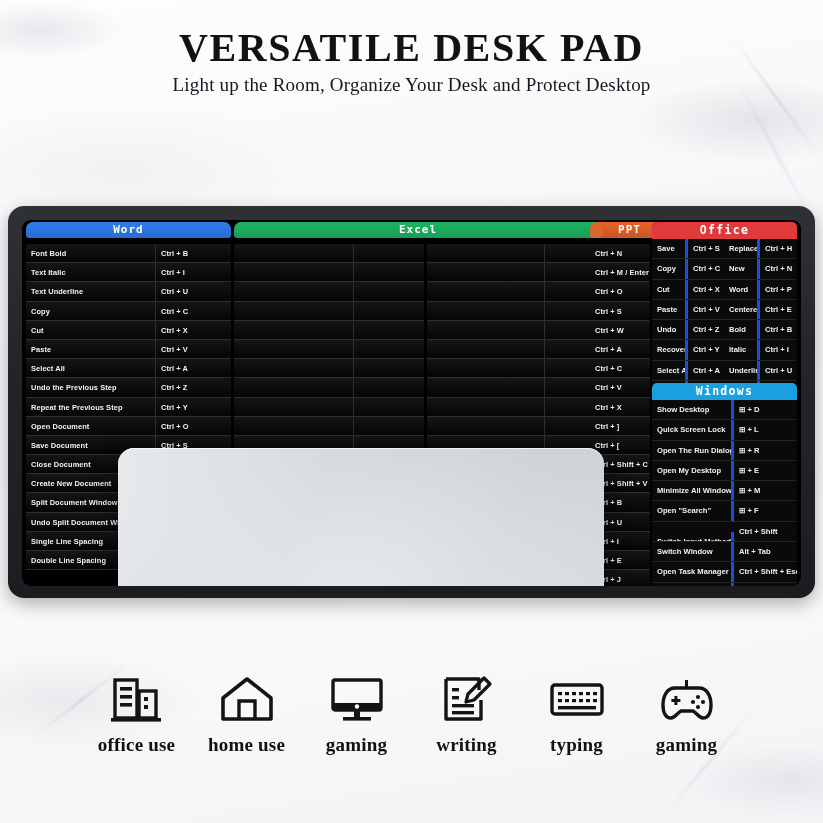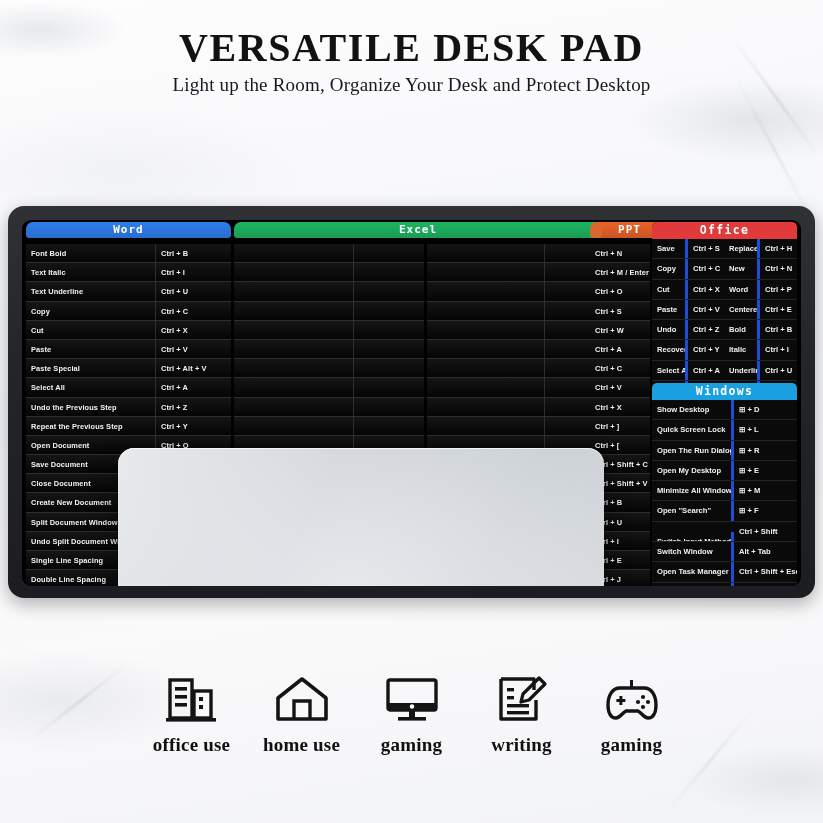--- a/index.html
+++ b/index.html
@@ -152,24 +152,20 @@
           <div class="cell" style="width: 130px;">Copy</div>
           <div class="cell k" style="width: 75px;">Ctrl + C</div>
         </div>
         <div class="row">
           <div class="cell" style="width: 130px;">Cut</div>
           <div class="cell k" style="width: 75px;">Ctrl + X</div>
         </div>
         <div class="row">
           <div class="cell" style="width: 130px;">Paste</div>
           <div class="cell k" style="width: 75px;">Ctrl + V</div>
-        </div>
-        <div class="row">
-          <div class="cell" style="width: 130px;">Paste Special</div>
-          <div class="cell k" style="width: 75px;">Ctrl + Alt + V</div>
         </div>
         <div class="row">
           <div class="cell" style="width: 130px;">Select All</div>
           <div class="cell k" style="width: 75px;">Ctrl + A</div>
         </div>
         <div class="row">
           <div class="cell" style="width: 130px;">Undo the Previous Step</div>
           <div class="cell k" style="width: 75px;">Ctrl + Z</div>
         </div>
         <div class="row">
@@ -592,20 +588,41 @@
         <rect x="13" y="14" width="7" height="3.4" fill="#141414"></rect>
         <rect x="13" y="22" width="7" height="3.4" fill="#141414"></rect>
         <rect x="13" y="30" width="22" height="3.4" fill="#141414"></rect>
         <rect x="13" y="37" width="22" height="3.4" fill="#141414"></rect>
         <path d="M29 20 L45 4 L51 10 L35 26 L27 28 Z" fill="none" stroke="#141414" stroke-width="3.2" stroke-linejoin="round"></path>
       </svg>
     </div>
     <div class="lbl">writing</div>
   </div>
 
+  <div class="feat">
+    <div class="ico">
+      <svg width="56" height="50" viewBox="0 0 56 50">
+        <rect x="3" y="11" width="50" height="29" rx="3" fill="none" stroke="#141414" stroke-width="3.4"></rect>
+        <rect x="9" y="18" width="4" height="3.2" fill="#141414"></rect>
+        <rect x="16" y="18" width="4" height="3.2" fill="#141414"></rect>
+        <rect x="23" y="18" width="4" height="3.2" fill="#141414"></rect>
+        <rect x="30" y="18" width="4" height="3.2" fill="#141414"></rect>
+        <rect x="37" y="18" width="4" height="3.2" fill="#141414"></rect>
+        <rect x="44" y="18" width="4" height="3.2" fill="#141414"></rect>
+        <rect x="9" y="25" width="4" height="3.2" fill="#141414"></rect>
+        <rect x="16" y="25" width="4" height="3.2" fill="#141414"></rect>
+        <rect x="23" y="25" width="4" height="3.2" fill="#141414"></rect>
+        <rect x="30" y="25" width="4" height="3.2" fill="#141414"></rect>
+        <rect x="37" y="25" width="4" height="3.2" fill="#141414"></rect>
+        <rect x="44" y="25" width="4" height="3.2" fill="#141414"></rect>
+        <rect x="9" y="32" width="38" height="3.4" fill="#141414"></rect>
+      </svg>
+    </div>
+    <div class="lbl">typing</div>
+  </div>
 
   <div class="feat">
     <div class="ico">
       <svg width="56" height="50" viewBox="0 0 56 50">
         <path d="M16 14 C8 14 4 22 4 31 C4 39 7 44 12 44 C16 44 18 39 22 37 L34 37 C38 39 40 44 44 44 C49 44 52 39 52 31 C52 22 48 14 40 14 Z" fill="none" stroke="#141414" stroke-width="3.4" stroke-linejoin="round"></path>
         <rect x="15.4" y="22" width="3" height="9" fill="#141414"></rect>
         <rect x="12.4" y="25" width="9" height="3" fill="#141414"></rect>
         <circle cx="39" cy="23" r="2.1" fill="#141414"></circle>
         <circle cx="44" cy="28" r="2.1" fill="#141414"></circle>
         <circle cx="34" cy="28" r="2.1" fill="#141414"></circle>

